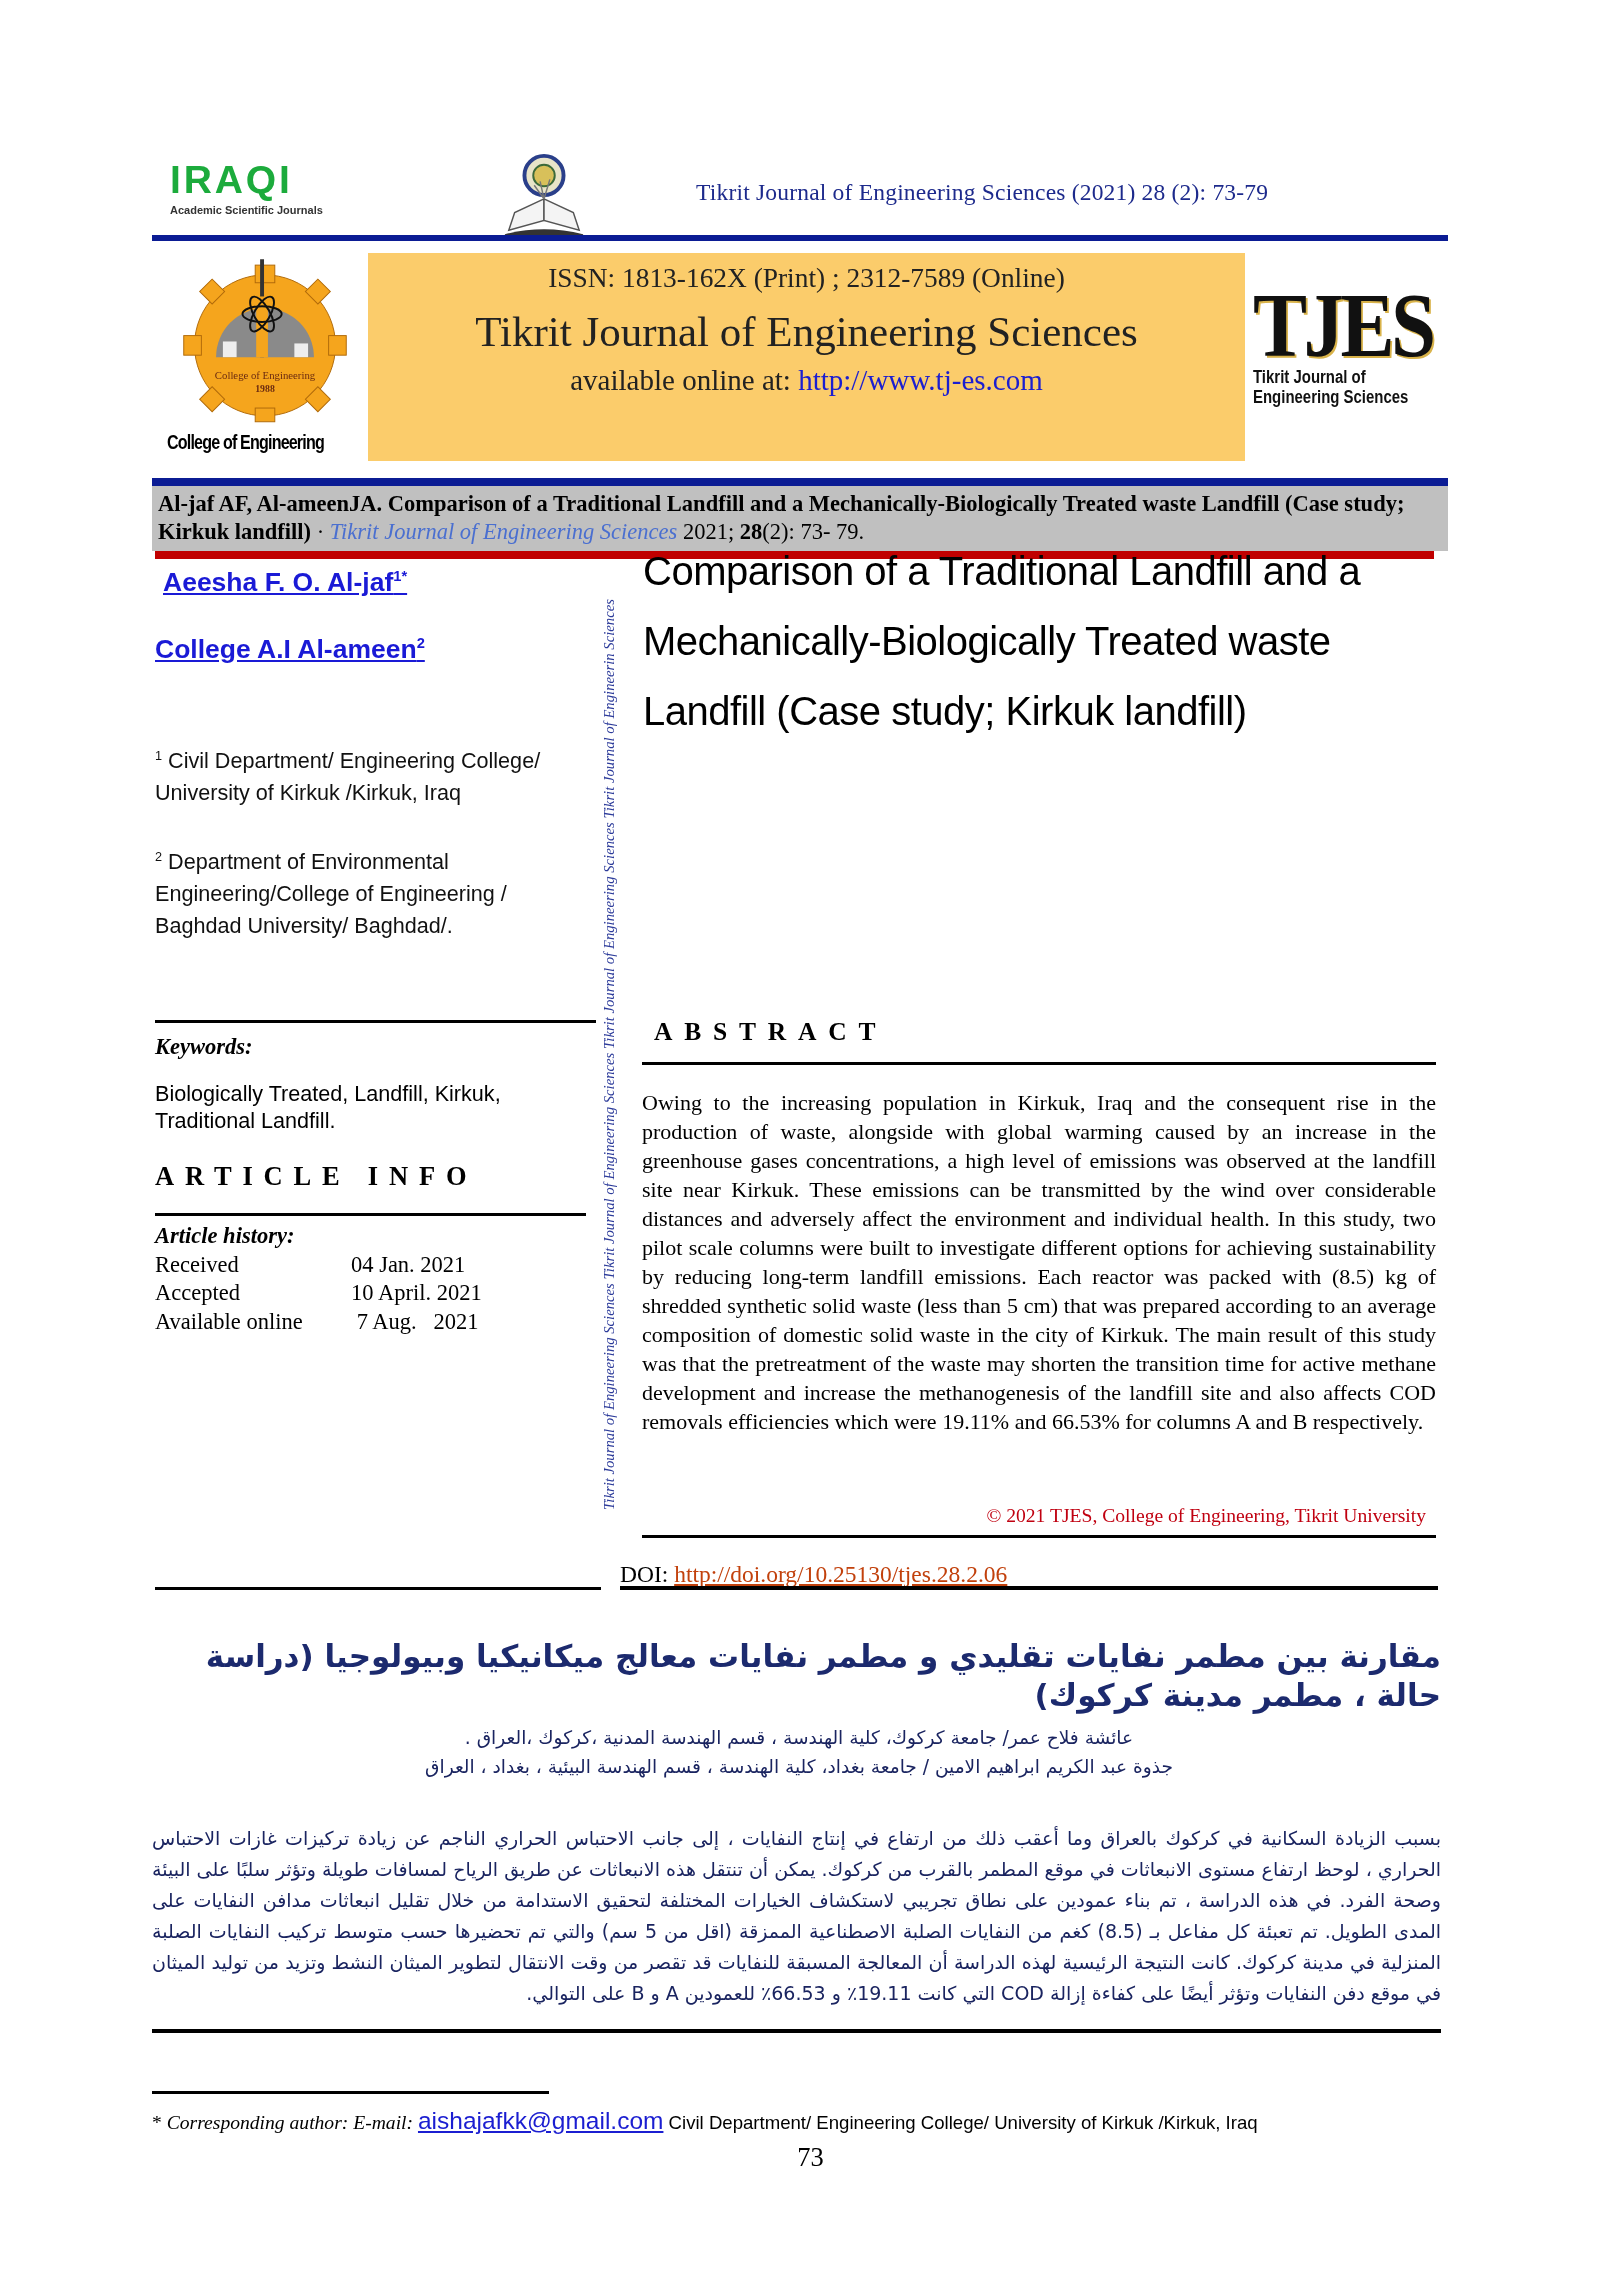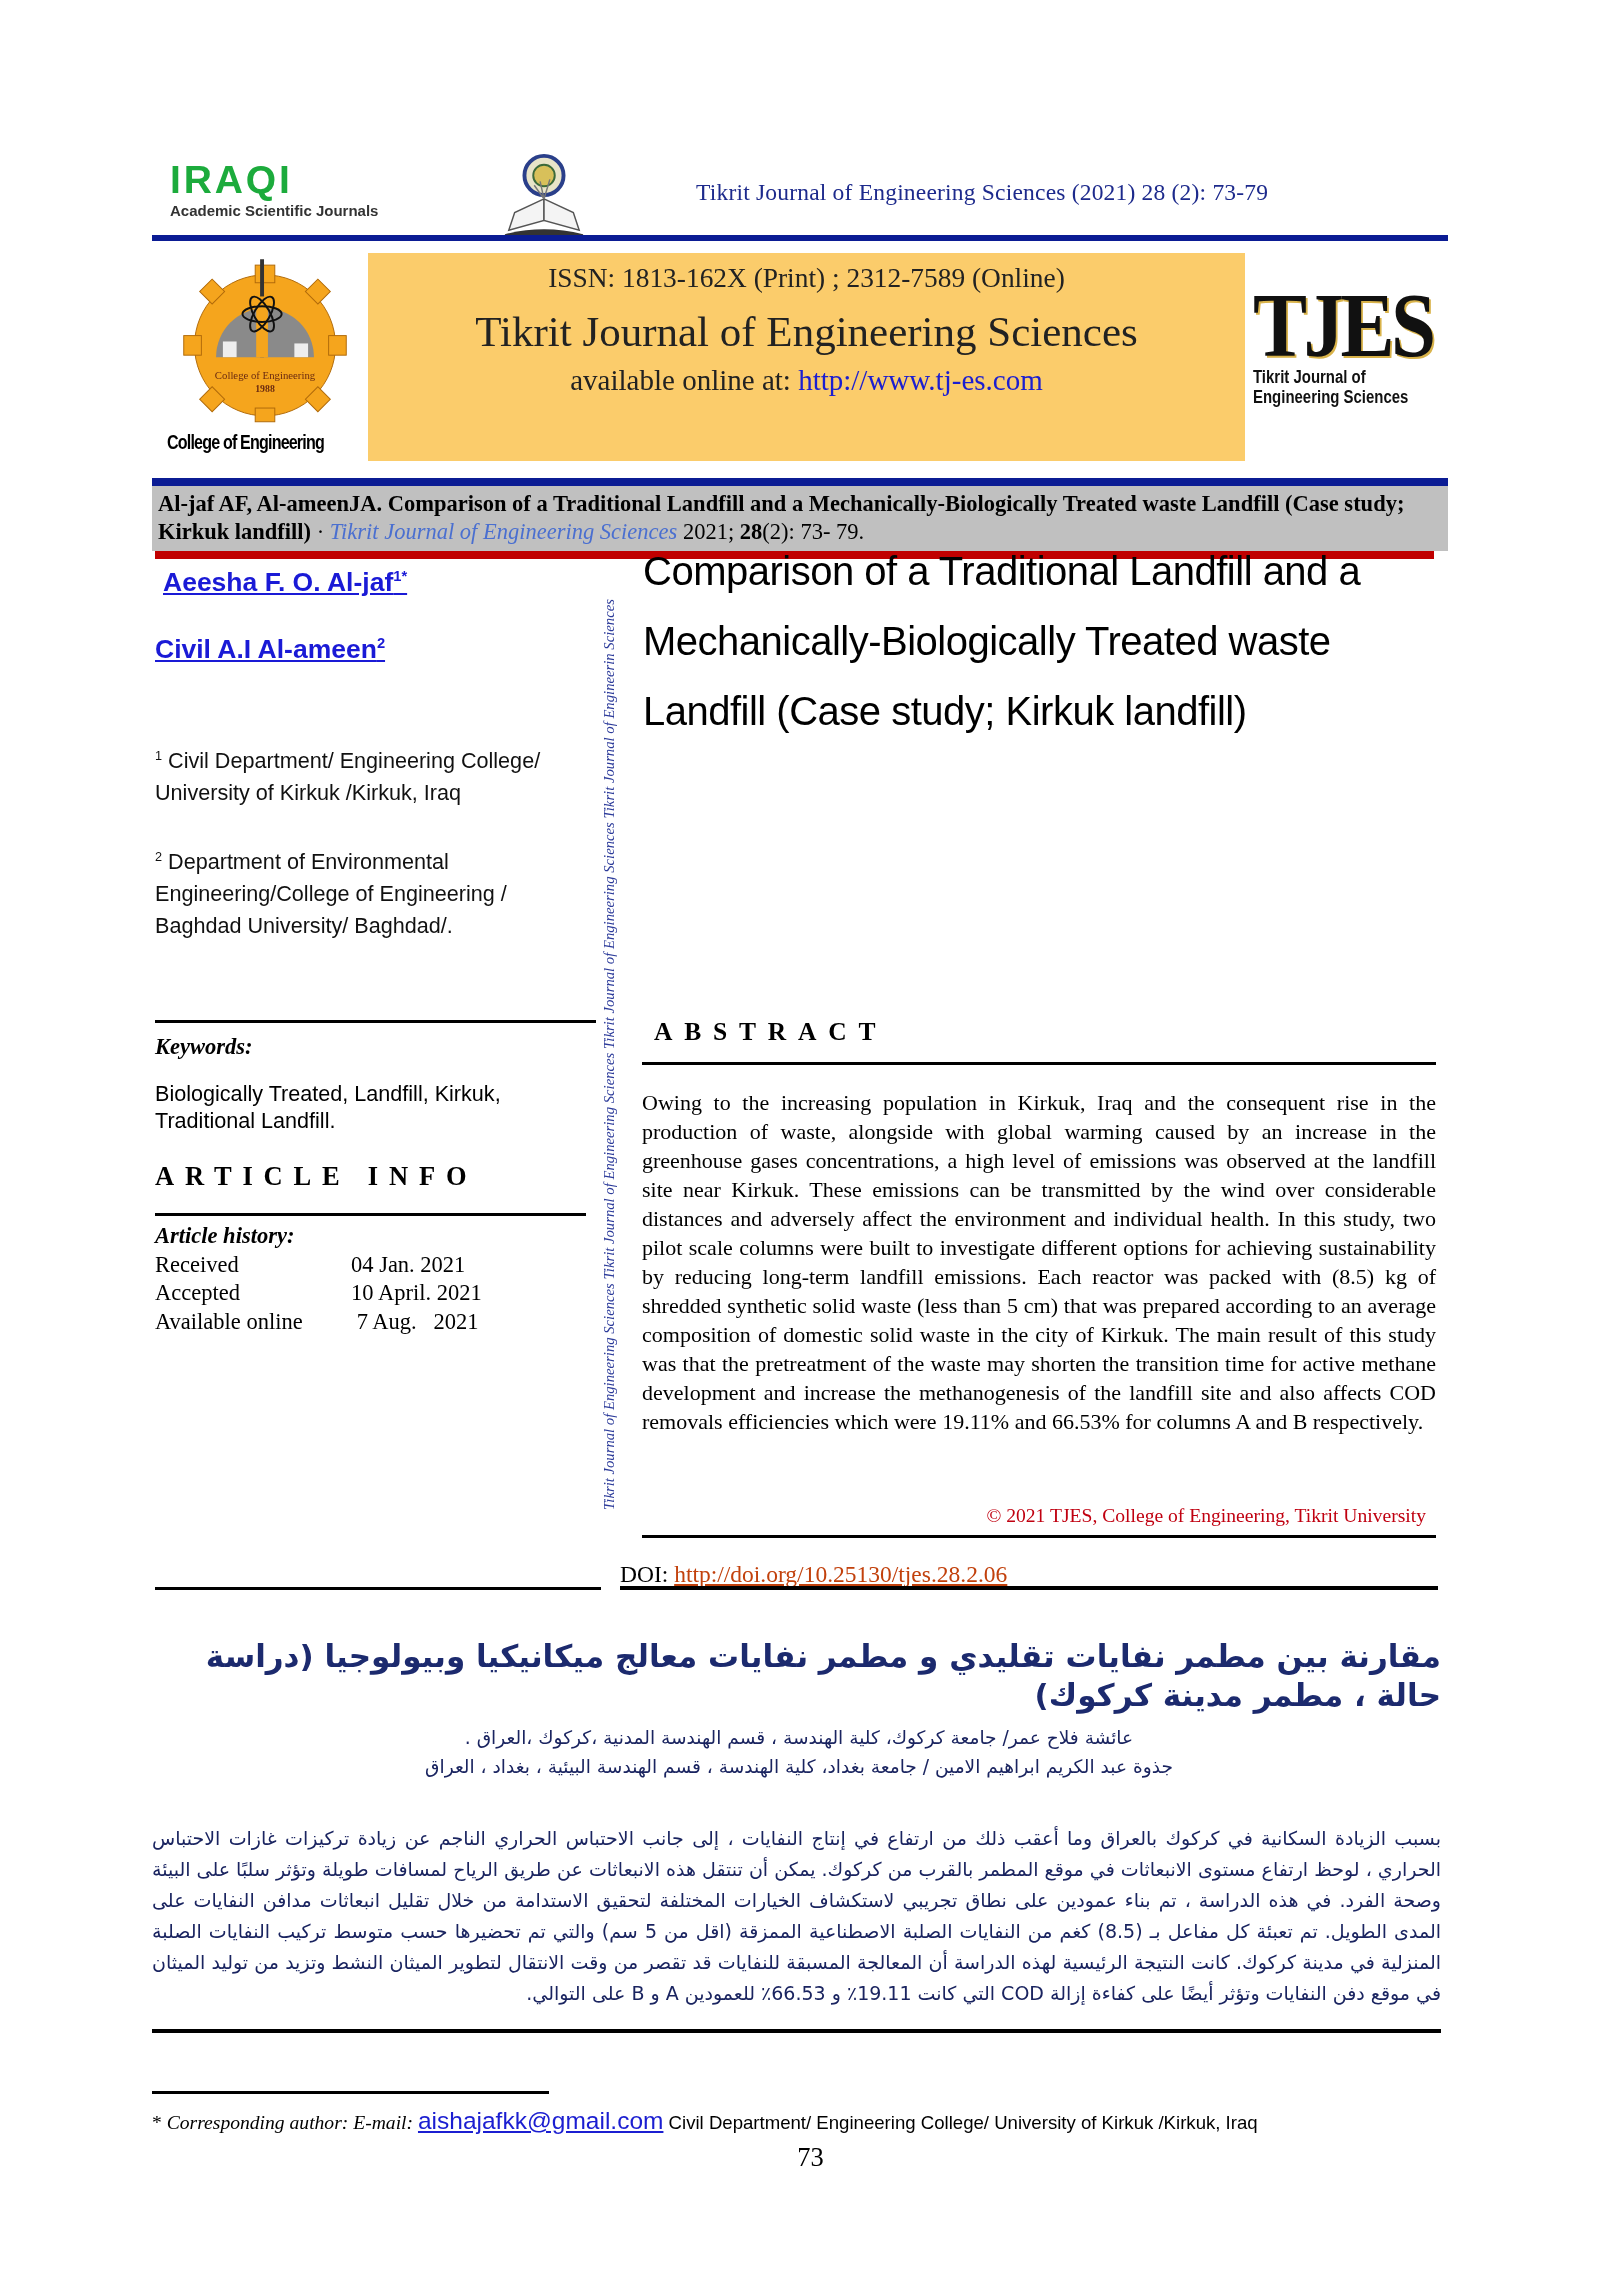--- a/index.html
+++ b/index.html
@@ -3,21 +3,21 @@
 <meta charset="utf-8">
 <style>
   * { box-sizing: border-box; margin: 0; padding: 0; }
   html, body { width: 1621px; height: 2293px; background: #ffffff; overflow: hidden; }
   body { position: relative; font-family: "Liberation Serif", serif; color: #000; }
   .abs { position: absolute; }
 
   
   .iraqi-logo { left: 170px; top: 160px; width: 294px; height: 69px; }
   .iraqi-word { font-family: "Liberation Sans", sans-serif; font-weight: bold; font-size: 39px; letter-spacing: 2.9px; color: #1cab3c; line-height: 39px; }
-  .iraqi-sub { font-family: "Liberation Sans", sans-serif; font-weight: bold; font-size: 15px; color: #333; line-height: 19.6px; margin-top: 2px; }
+  .iraqi-sub { font-family: "Liberation Sans", sans-serif; font-weight: bold; font-size: 11px; color: #333; line-height: 19.6px; margin-top: 2px; }
   .book-logo { left: 495px; top: 152px; width: 98px; height: 88px; }
   .journal-ref { left: 696px; top: 179px; font-size: 23.5px; color: #1d2a8c; letter-spacing: 0.2px; }
   .rule-blue-top { left: 152px; top: 235px; width: 1296px; height: 5.9px; background: #0b1c94; }
 
   
   .college-logo { left: 172px; top: 257px; width: 186px; height: 167px; }
   .college-caption { left: 167px; top: 431px; width: 196px; font-family: "Liberation Sans", sans-serif; font-weight: bold; font-size: 19.6px; letter-spacing: -1px; transform: scaleX(0.82); transform-origin: left; white-space: nowrap; }
   .banner { left: 368px; top: 253px; width: 877px; height: 208px; background: #fbcc6b; text-align: center; }
   .banner .issn { margin-top: 9.8px; font-size: 27.4px; color: #222; }
   .banner .title { margin-top: 13.7px; font-size: 43px; color: #222; }
@@ -135,21 +135,21 @@
   <div class="tjes-sub">Engineering Sciences</div>
 </div>
 
 <div class="abs rule-blue-mid"></div>
 <div class="abs cite-bar">
   <span>Al-jaf AF, Al-ameenJA. Comparison of a Traditional Landfill and a Mechanically-Biologically Treated waste Landfill (Case study; Kirkuk landfill)</span><span class="plain"> · </span><span class="jname">Tikrit Journal of Engineering Sciences</span><span class="plain"> 2021; </span><span>28</span><span class="plain">(2): 73- 79.</span>
 </div>
 <div class="abs rule-red"></div>
 
 <div class="abs author" style="top:567px; left:163px;"><span>Aeesha F. O. Al-jaf</span><sup>1*</sup></div>
-<div class="abs author" style="top:634px;"><span>Civil A.I Al-ameen</span><sup>2</sup></div>
+<div class="abs author" style="top:634px;"><span>College A.I Al-ameen</span><sup>2</sup></div>
 
 <div class="abs affil" style="top:740px;"><sup>1</sup><span> Civil Department/ Engineering College/ University of Kirkuk /Kirkuk, Iraq</span></div>
 <div class="abs affil" style="top:841px;"><sup>2</sup><span> Department of Environmental Engineering/College of Engineering / Baghdad University/ Baghdad/.</span></div>
 
 <div class="abs rule-left" style="top:1020px; width:441px;"></div>
 <div class="abs kw-label">Keywords:</div>
 <div class="abs kw-text">Biologically Treated, Landfill, Kirkuk, Traditional Landfill.</div>
 
 <div class="abs article-info">ARTICLE INFO</div>
 <div class="abs rule-left" style="top:1213px; width:431px;"></div>

